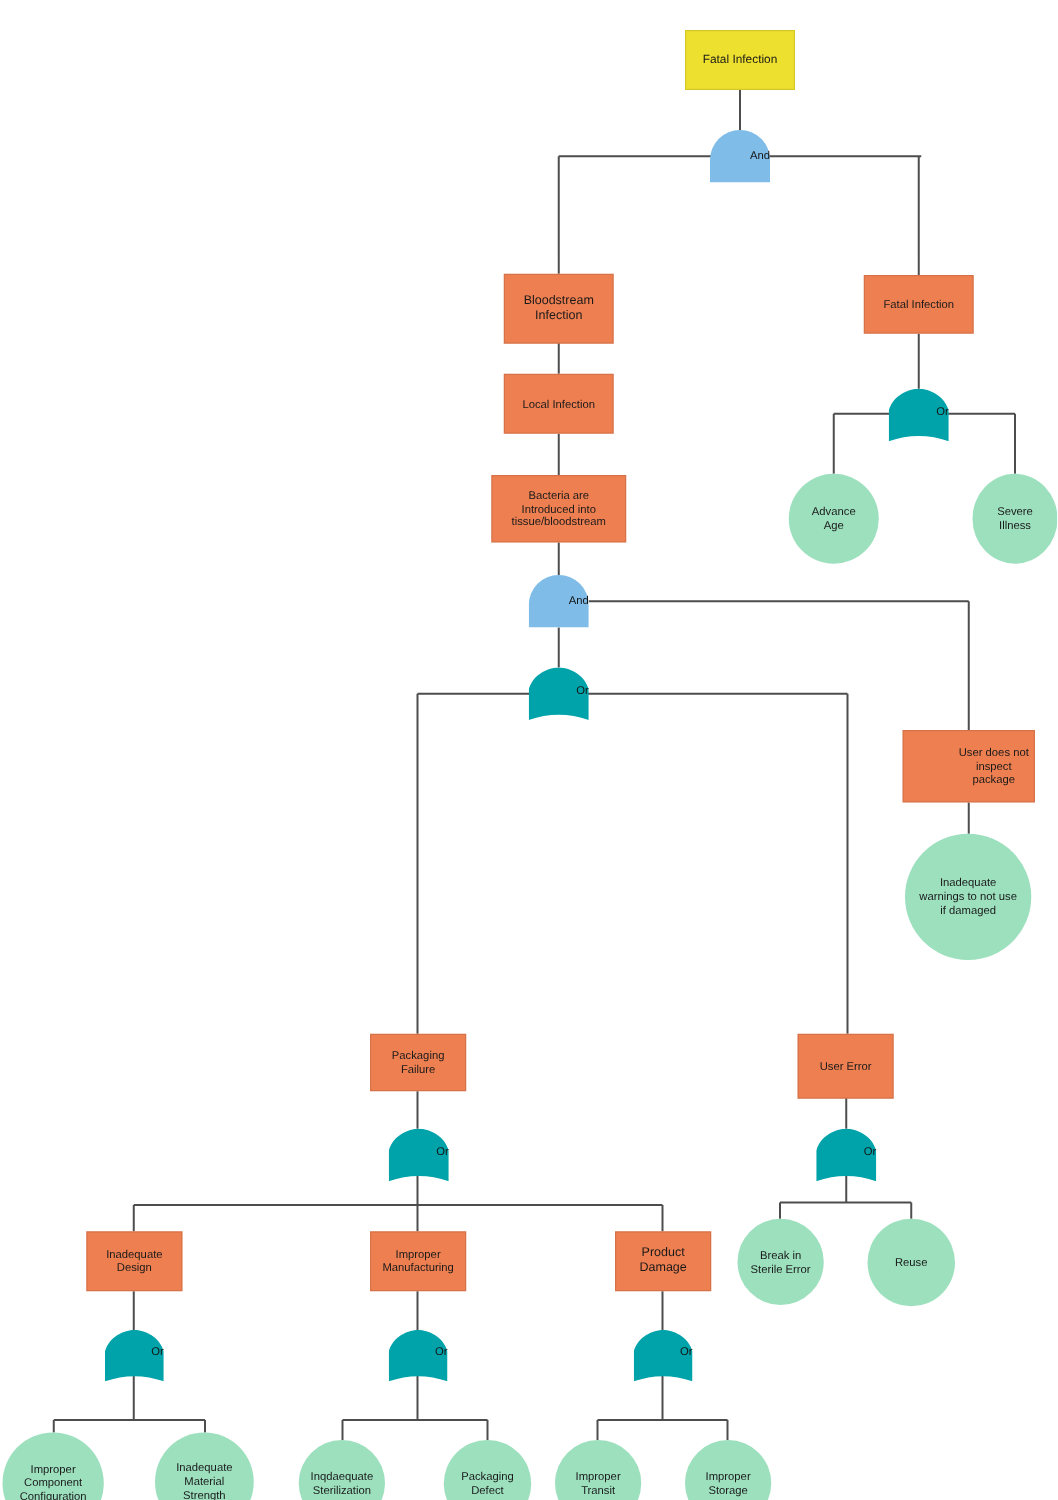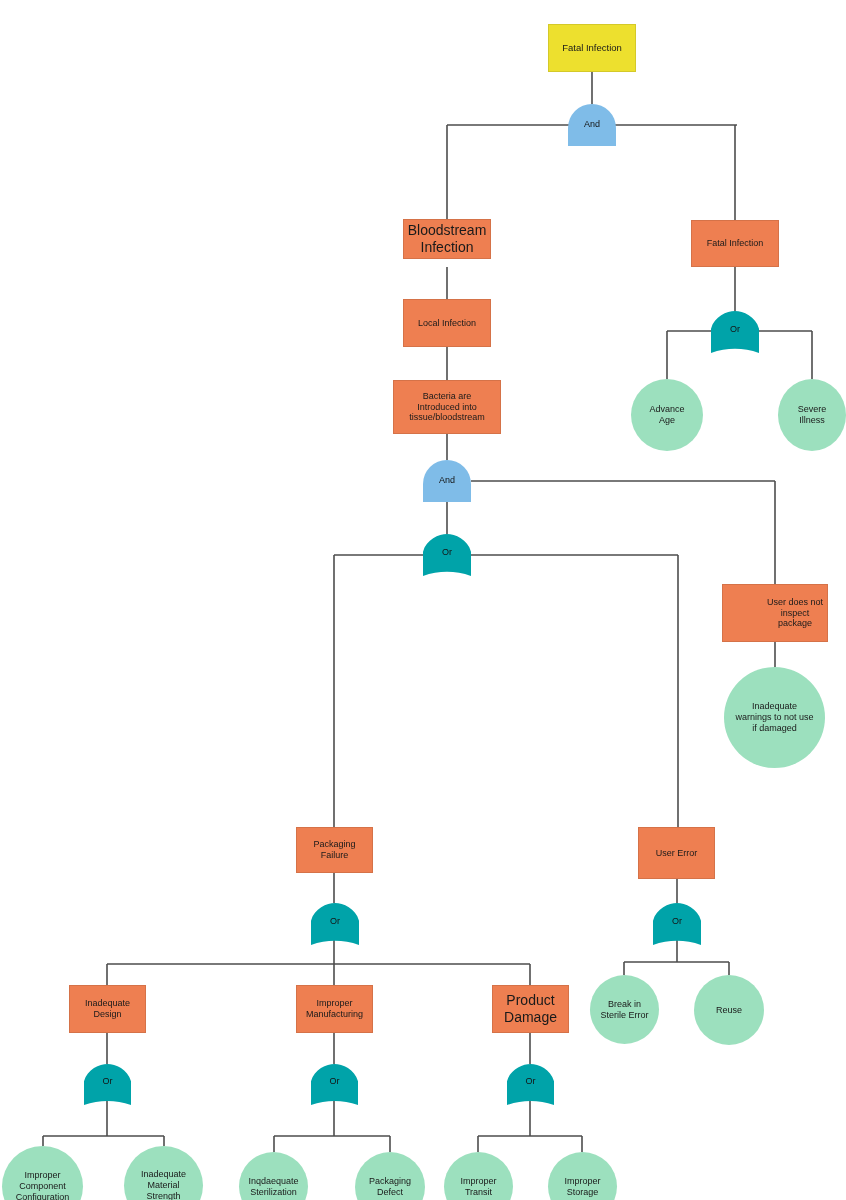--- a/index.html
+++ b/index.html
@@ -40,21 +40,21 @@
   .node.rect {
     border: 1px solid rgba(0,0,0,0.10);
   }
   .node.circle {
     border-radius: 50%;
   }
   .gate {
     position: absolute;
     display: flex;
     align-items: center;
-    justify-content: center;
+    justify-content: flex-end;
   }
   .gate svg {
     position: absolute;
     left: 0;
     top: 0;
   }
   .gate .glabel {
     position: relative;
     z-index: 2;
     color: #141414;
@@ -137,21 +137,21 @@
     <span>Fatal Infection</span>
   </div>
 
   <div class="gate" style="left: 568px; top: 80px; width: 48px; height: 42px; font-size: 9px;">
       <svg width="48" height="42" viewBox="0 0 48 42">
         <path d="M0,42 L0,24 A24,24 0 0 1 48,24 L48,42 Z" fill="#7FBCE8"></path>
       </svg>
     <span class="glabel" style="transform: translateY(-1px);">And</span>
   </div>
 
-  <div class="node rect" style="left: 403px; top: 195px; width: 88px; height: 40px; font-size: 14px; background: rgb(238, 127, 81);">
+  <div class="node rect" style="left: 403px; top: 195px; width: 88px; height: 56px; font-size: 10px; background: rgb(238, 127, 81);">
     <span>Bloodstream
 Infection</span>
   </div>
   <div class="node rect" style="left: 691px; top: 196px; width: 88px; height: 47px; font-size: 9px; background: rgb(238, 127, 81);">
     <span>Fatal Infection</span>
   </div>
 
   <div class="gate" style="left: 711px; top: 287px; width: 48px; height: 42px; font-size: 9px;">
       <svg width="48" height="42" viewBox="0 0 48 42">
         <path d="M0,42 L0,17.64 C3.3600000000000003,5.292 15.84,0 24,0 C32.160000000000004,0 44.64,5.292 48,17.64 L48,42 Q24,33.6 0,42 Z" fill="#00A3A9"></path>
@@ -230,21 +230,21 @@
   </div>
 
   <div class="node rect" style="left: 69px; top: 961px; width: 77px; height: 48px; font-size: 9px; background: rgb(238, 127, 81);">
     <span>Inadequate
 Design</span>
   </div>
   <div class="node rect" style="left: 296px; top: 961px; width: 77px; height: 48px; font-size: 9px; background: rgb(238, 127, 81);">
     <span>Improper
 Manufacturing</span>
   </div>
-  <div class="node rect" style="left: 492px; top: 961px; width: 77px; height: 48px; font-size: 14px; background: rgb(238, 127, 81);">
+  <div class="node rect" style="left: 492px; top: 961px; width: 77px; height: 48px; font-size: 10px; background: rgb(238, 127, 81);">
     <span>Product
 Damage</span>
   </div>
 
   <div class="gate" style="left: 84px; top: 1040px; width: 47px; height: 41px; font-size: 9px;">
       <svg width="47" height="41" viewBox="0 0 47 41">
         <path d="M0,41 L0,17.22 C3.2900000000000005,5.1659999999999995 15.510000000000002,0 23.5,0 C31.490000000000002,0 43.71,5.1659999999999995 47,17.22 L47,41 Q23.5,32.8 0,41 Z" fill="#00A3A9"></path>
       </svg>
     <span class="glabel" style="transform: translateY(-3px);">Or</span>
   </div>

